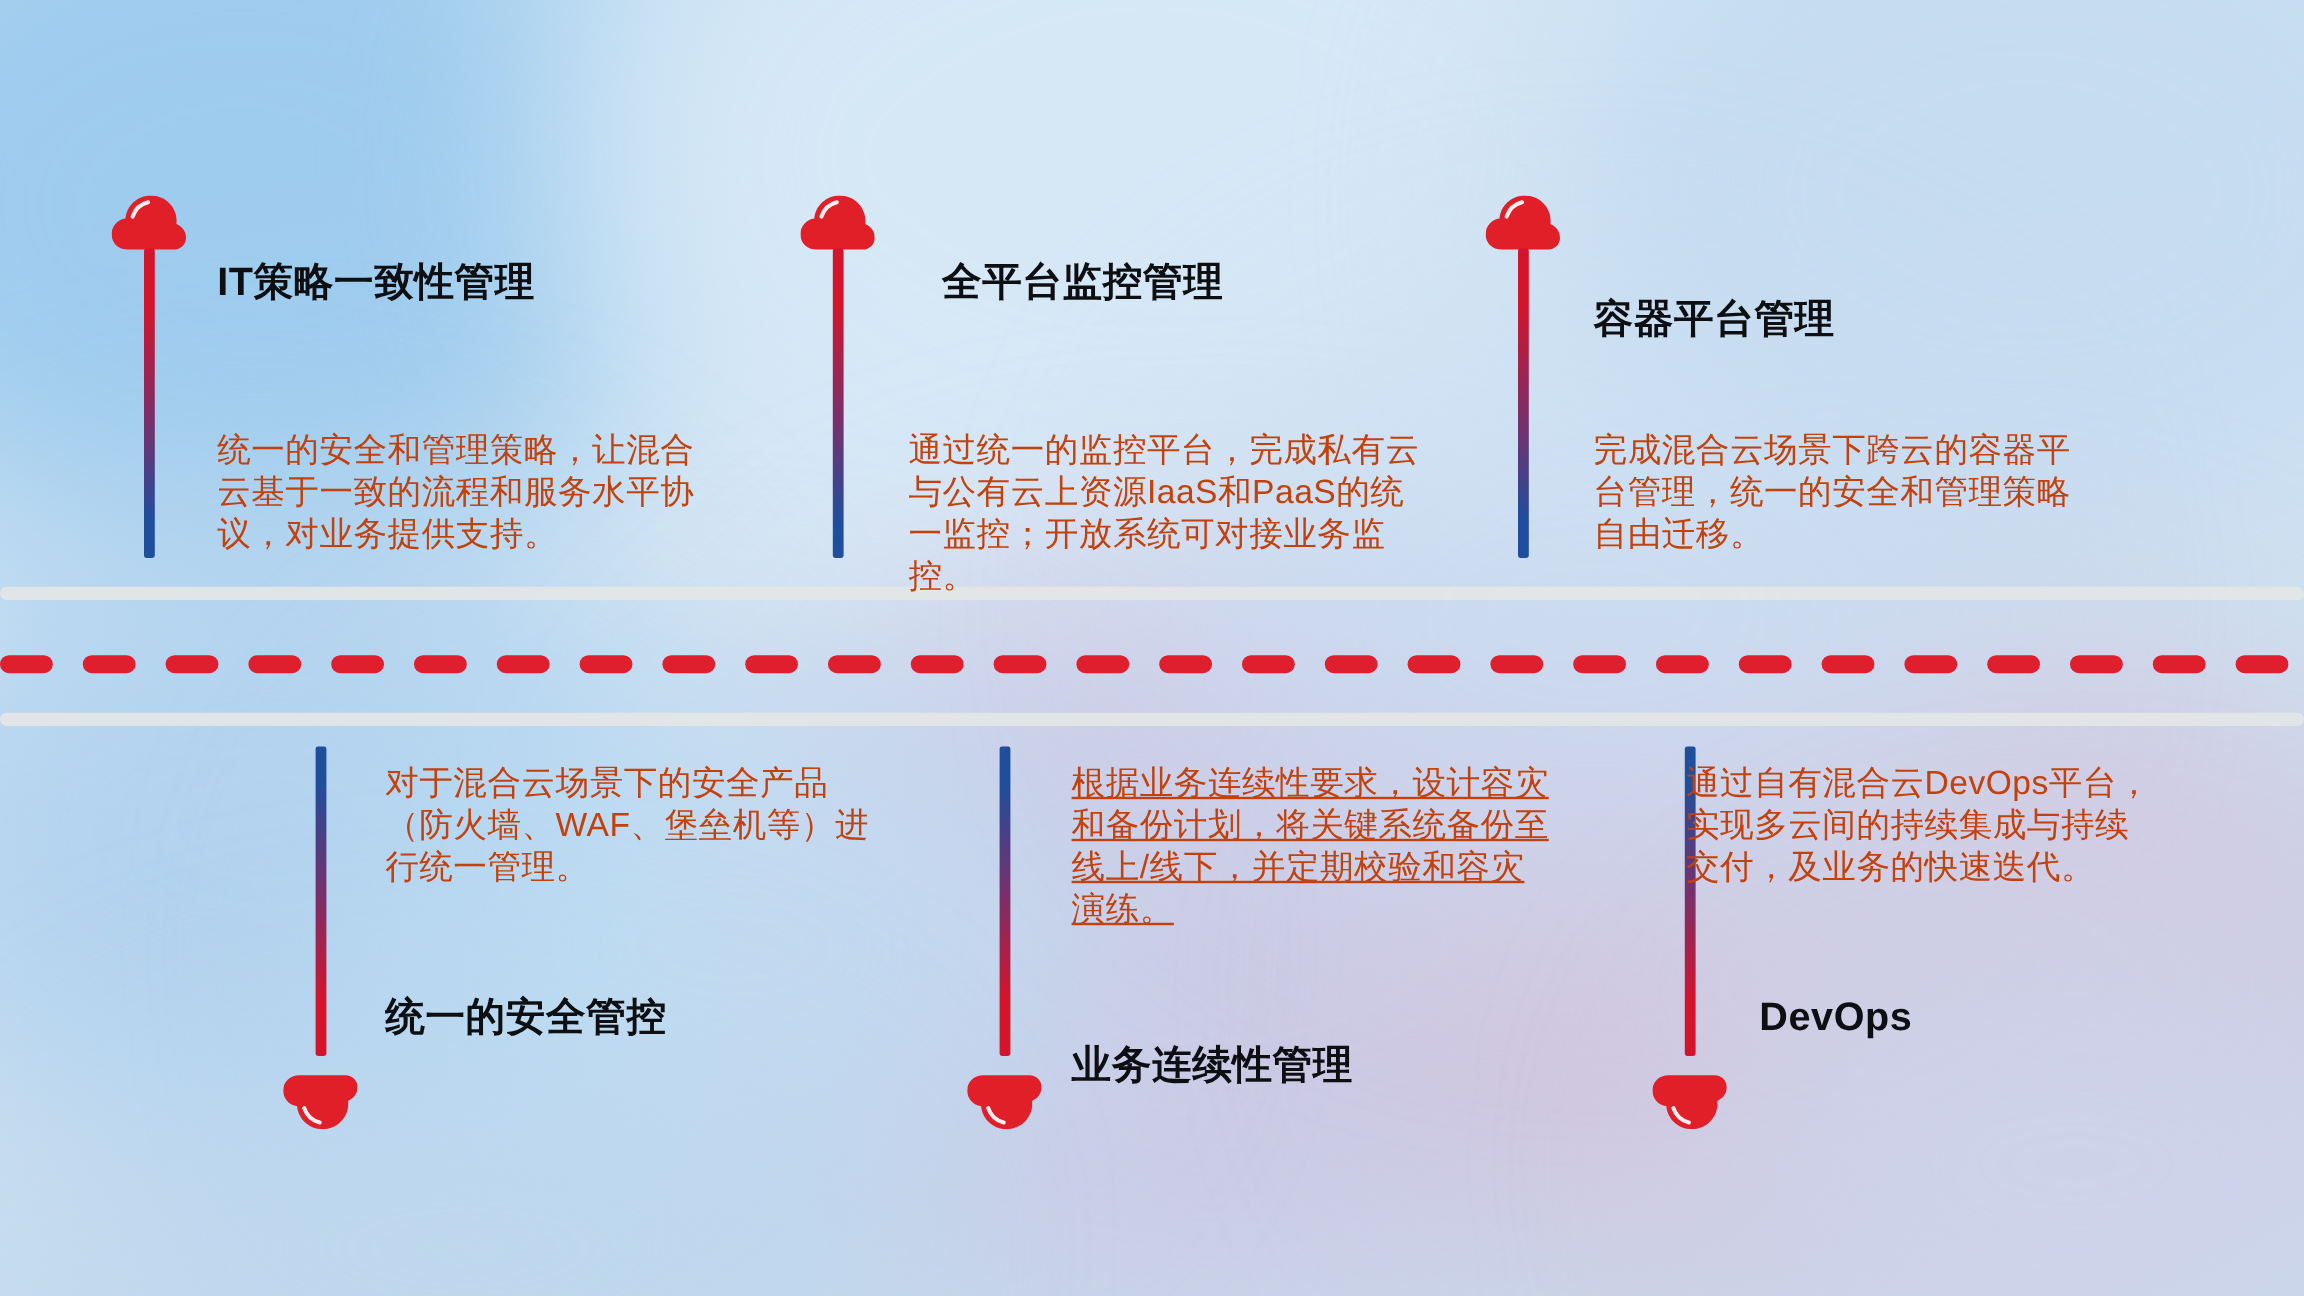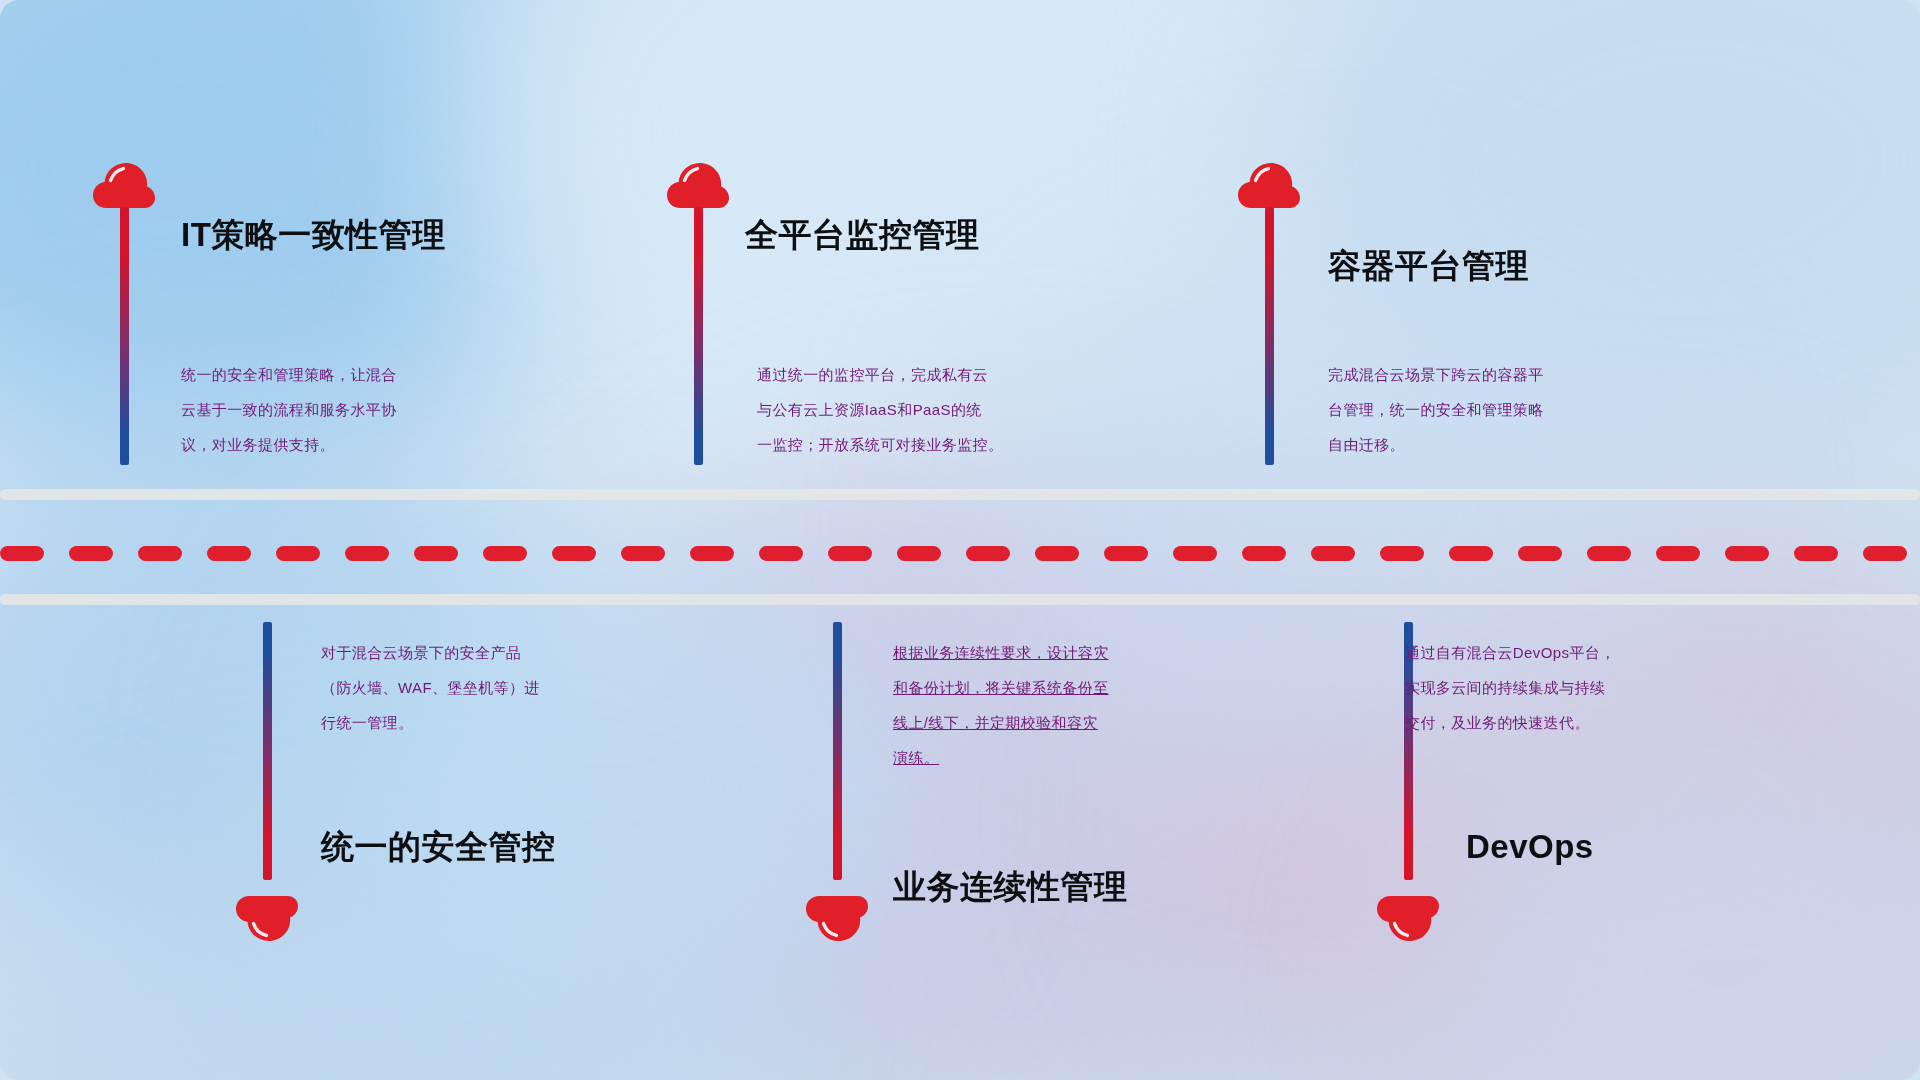--- a/index.html
+++ b/index.html
@@ -1,21 +1,21 @@
 <!DOCTYPE html>
 <html><head>
 <meta charset="utf-8">
 <style>
   html,body{margin:0;padding:0;}
   body{
     width:1920px;height:1080px;overflow:hidden;
     font-family:"Liberation Sans","DejaVu Sans",sans-serif;
     background:#cfe3f3;
   }
-  #stage{position:relative;width:1920px;height:1080px;overflow:hidden;border-radius:19px;}
+  #stage{position:relative;width:1920px;height:1080px;overflow:hidden;}
 
   
   .bg-base{position:absolute;inset:0;
     background:linear-gradient(170deg,#bfdcf2 0%,#cfe6f6 18%,#dceaf6 40%,#cfe2f2 62%,#c6dcee 80%,#c9dced 100%);}
   .bg-blob{position:absolute;border-radius:50%;filter:blur(90px);pointer-events:none;}
   .blob-a{left:-180px;top:-140px;width:760px;height:620px;background:rgba(150,200,236,.85);}
   .blob-b{left:470px;top:-220px;width:980px;height:700px;background:rgba(214,232,246,.95);}
   .blob-c{left:1280px;top:-160px;width:820px;height:640px;background:rgba(196,218,240,.9);}
   .blob-d{left:-120px;top:420px;width:700px;height:540px;background:rgba(170,206,238,.8);}
   .blob-e{left:560px;top:470px;width:900px;height:620px;background:rgba(206,196,226,.75);}
@@ -34,21 +34,21 @@
   
   .node{position:absolute;}
   .stem{position:absolute;width:9px;border-radius:2px;}
   .cloud{position:absolute;width:62px;height:46px;}
 
   .title{
     position:absolute;font-weight:bold;color:#0d0f12;
     font-size:33px;letter-spacing:.5px;white-space:nowrap;line-height:1;
   }
   .desc{
-    position:absolute;color:#701a75;font-size:15px;line-height:35px;
+    position:absolute;color:#c2410c;font-size:28px;line-height:35px;
     white-space:pre-line;letter-spacing:.4px;
   }
 </style>
 </head>
 <body>
 
 <div id="stage">
 
   <div class="bg-base"></div>
   <div class="bg-blob blob-a"></div>
@@ -106,21 +106,21 @@
         <div class="desc" style="left: 181px; top: 357px; width: 430px;">统一的安全和管理策略，让混合
 云基于一致的流程和服务水平协
 议，对业务提供支持。</div>
       </div>
       <div class="node" style="left: 0px; top: 0px;">
         <div class="cloud" style="left: 667px; top: 163px;"><svg viewBox="0 0 62 46" width="62" height="46">
             <path d="M13.5 45 C5.5 45 0 39.5 0 32.2 C0 25.4 5.0 19.9 11.6 19.1 C12.6 8.3 21.7 0 32.8 0 C44.6 0 54.2 9.4 54.2 21 C54.2 21.9 54.1 22.8 54.0 23.6 C58.8 25.4 62 29.9 62 35.1 C62 40.6 57.6 45 51.9 45 Z" fill="#E01F29"></path>
             <path d="M17.5 17.5 C19.6 11.5 24.4 7.0 30.4 5.6" stroke="#ffffff" stroke-width="3.4" stroke-linecap="round" fill="none" opacity=".92"></path>
           </svg></div>
         <div class="stem" style="left: 694px; top: 207px; height: 258px; background: linear-gradient(rgb(212, 20, 43) 0%, rgb(212, 20, 43) 18%, rgb(122, 47, 107) 55%, rgb(31, 78, 156) 88%, rgb(31, 78, 156) 100%);"></div>
-        <div class="title" style="left: 745px; top: 218px;">全平台监控管理</div>
+        <div class="title" style="left: 785px; top: 218px;">全平台监控管理</div>
         <div class="desc" style="left: 757px; top: 357px; width: 450px;">通过统一的监控平台，完成私有云
 与公有云上资源IaaS和PaaS的统
 一监控；开放系统可对接业务监控。</div>
       </div>
       <div class="node" style="left: 0px; top: 0px;">
         <div class="cloud" style="left: 1238px; top: 163px;"><svg viewBox="0 0 62 46" width="62" height="46">
             <path d="M13.5 45 C5.5 45 0 39.5 0 32.2 C0 25.4 5.0 19.9 11.6 19.1 C12.6 8.3 21.7 0 32.8 0 C44.6 0 54.2 9.4 54.2 21 C54.2 21.9 54.1 22.8 54.0 23.6 C58.8 25.4 62 29.9 62 35.1 C62 40.6 57.6 45 51.9 45 Z" fill="#E01F29"></path>
             <path d="M17.5 17.5 C19.6 11.5 24.4 7.0 30.4 5.6" stroke="#ffffff" stroke-width="3.4" stroke-linecap="round" fill="none" opacity=".92"></path>
           </svg></div>
         <div class="stem" style="left: 1265px; top: 207px; height: 258px; background: linear-gradient(rgb(212, 20, 43) 0%, rgb(212, 20, 43) 18%, rgb(122, 47, 107) 55%, rgb(31, 78, 156) 88%, rgb(31, 78, 156) 100%);"></div>

